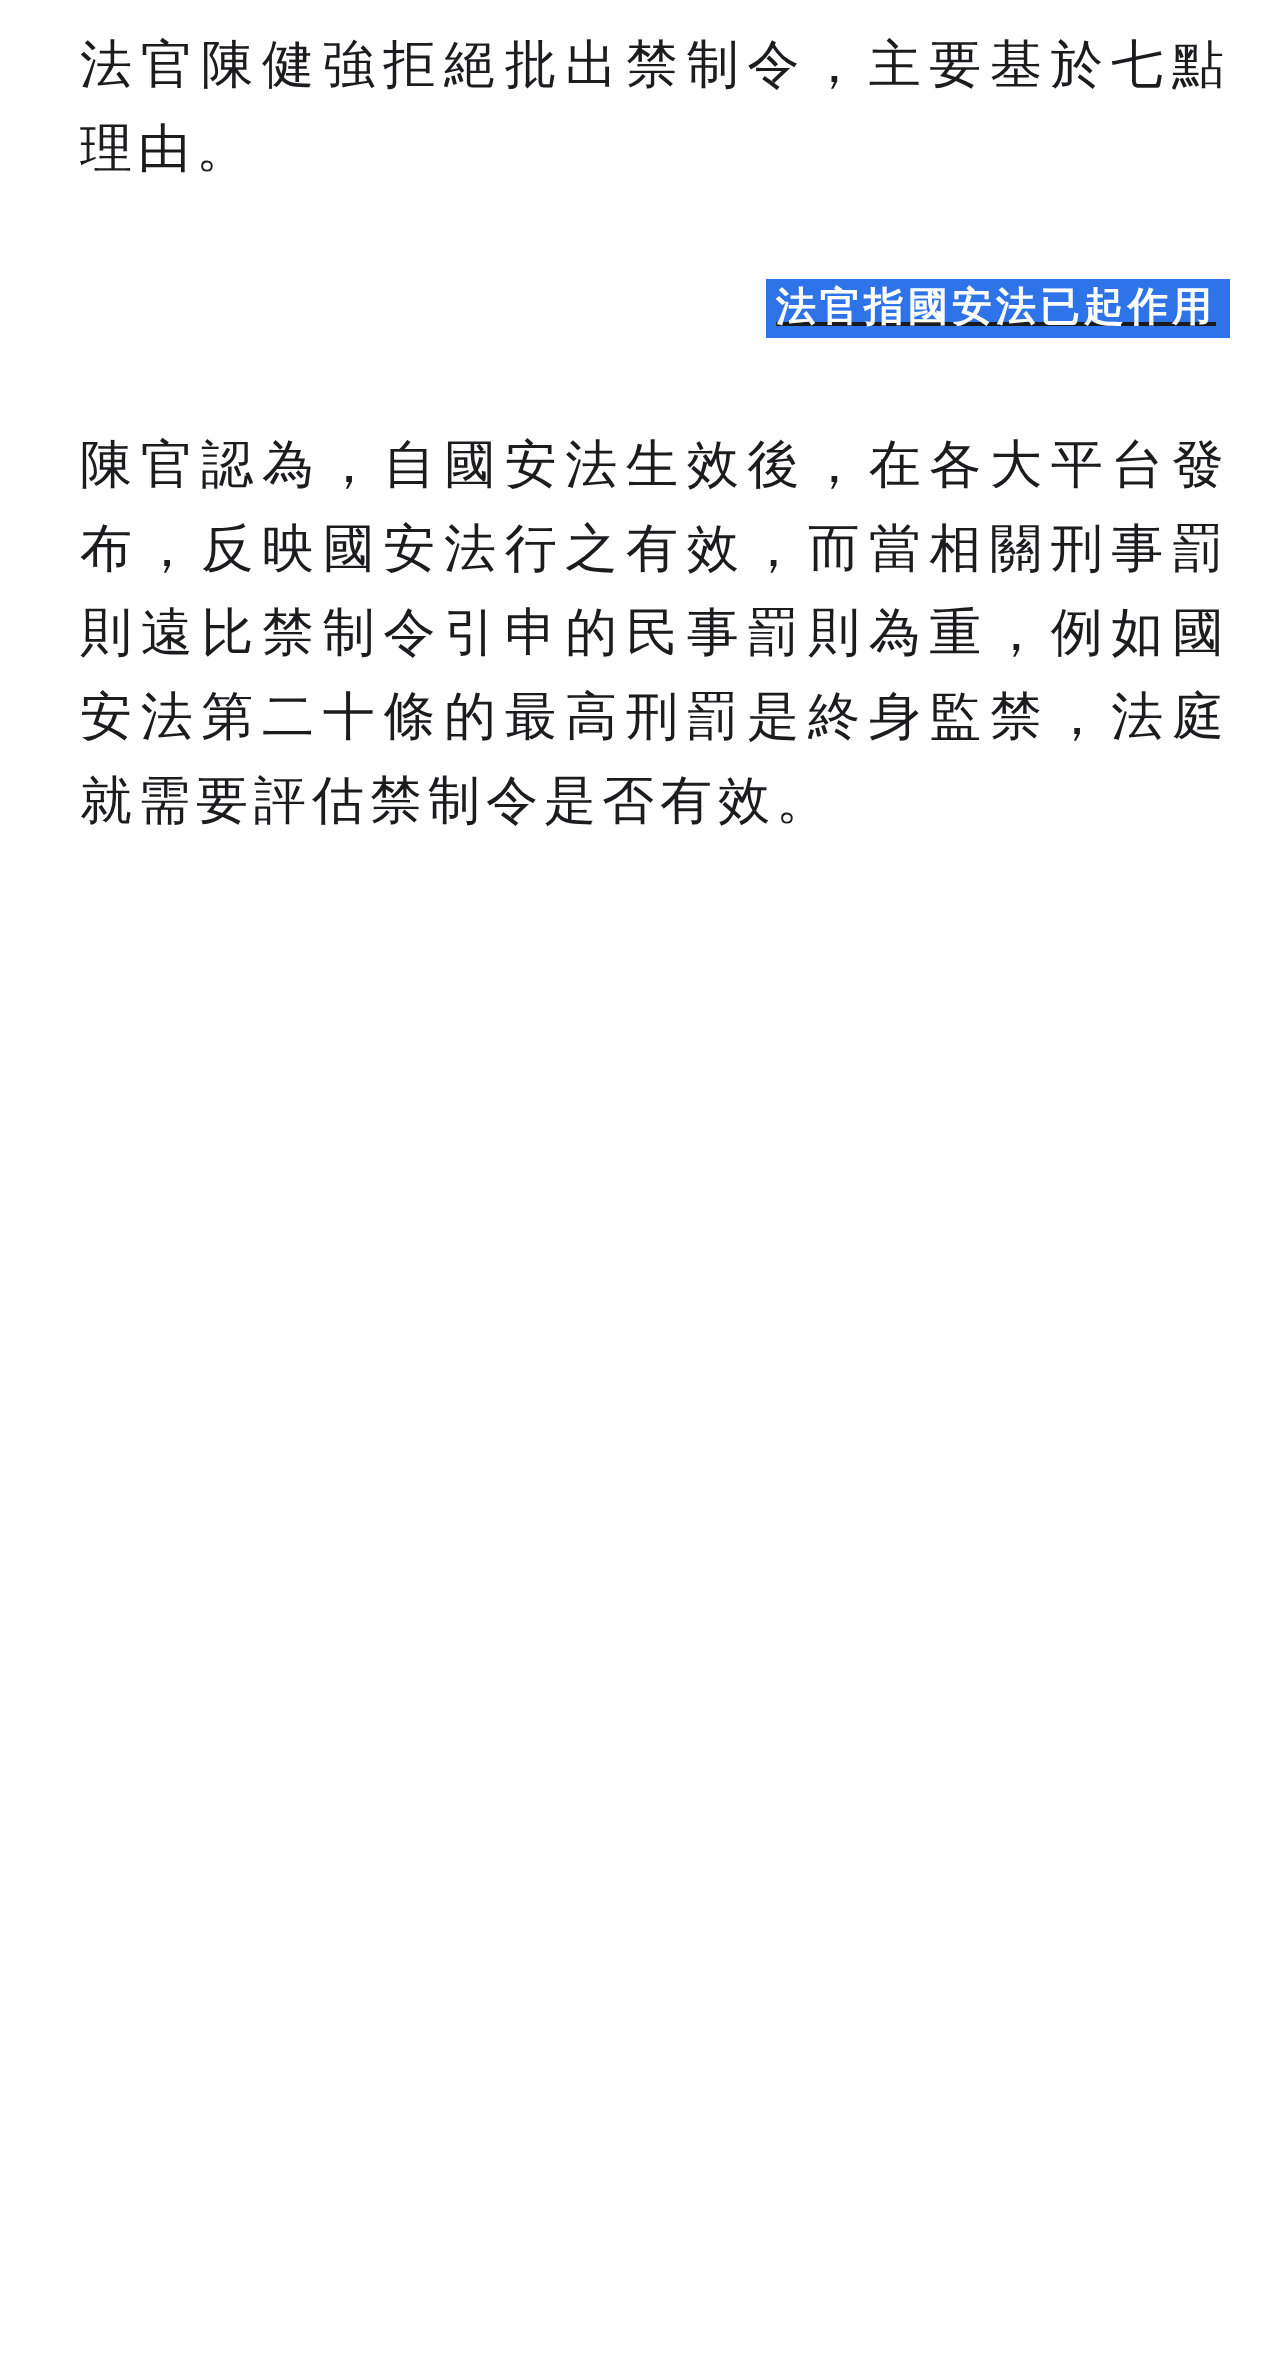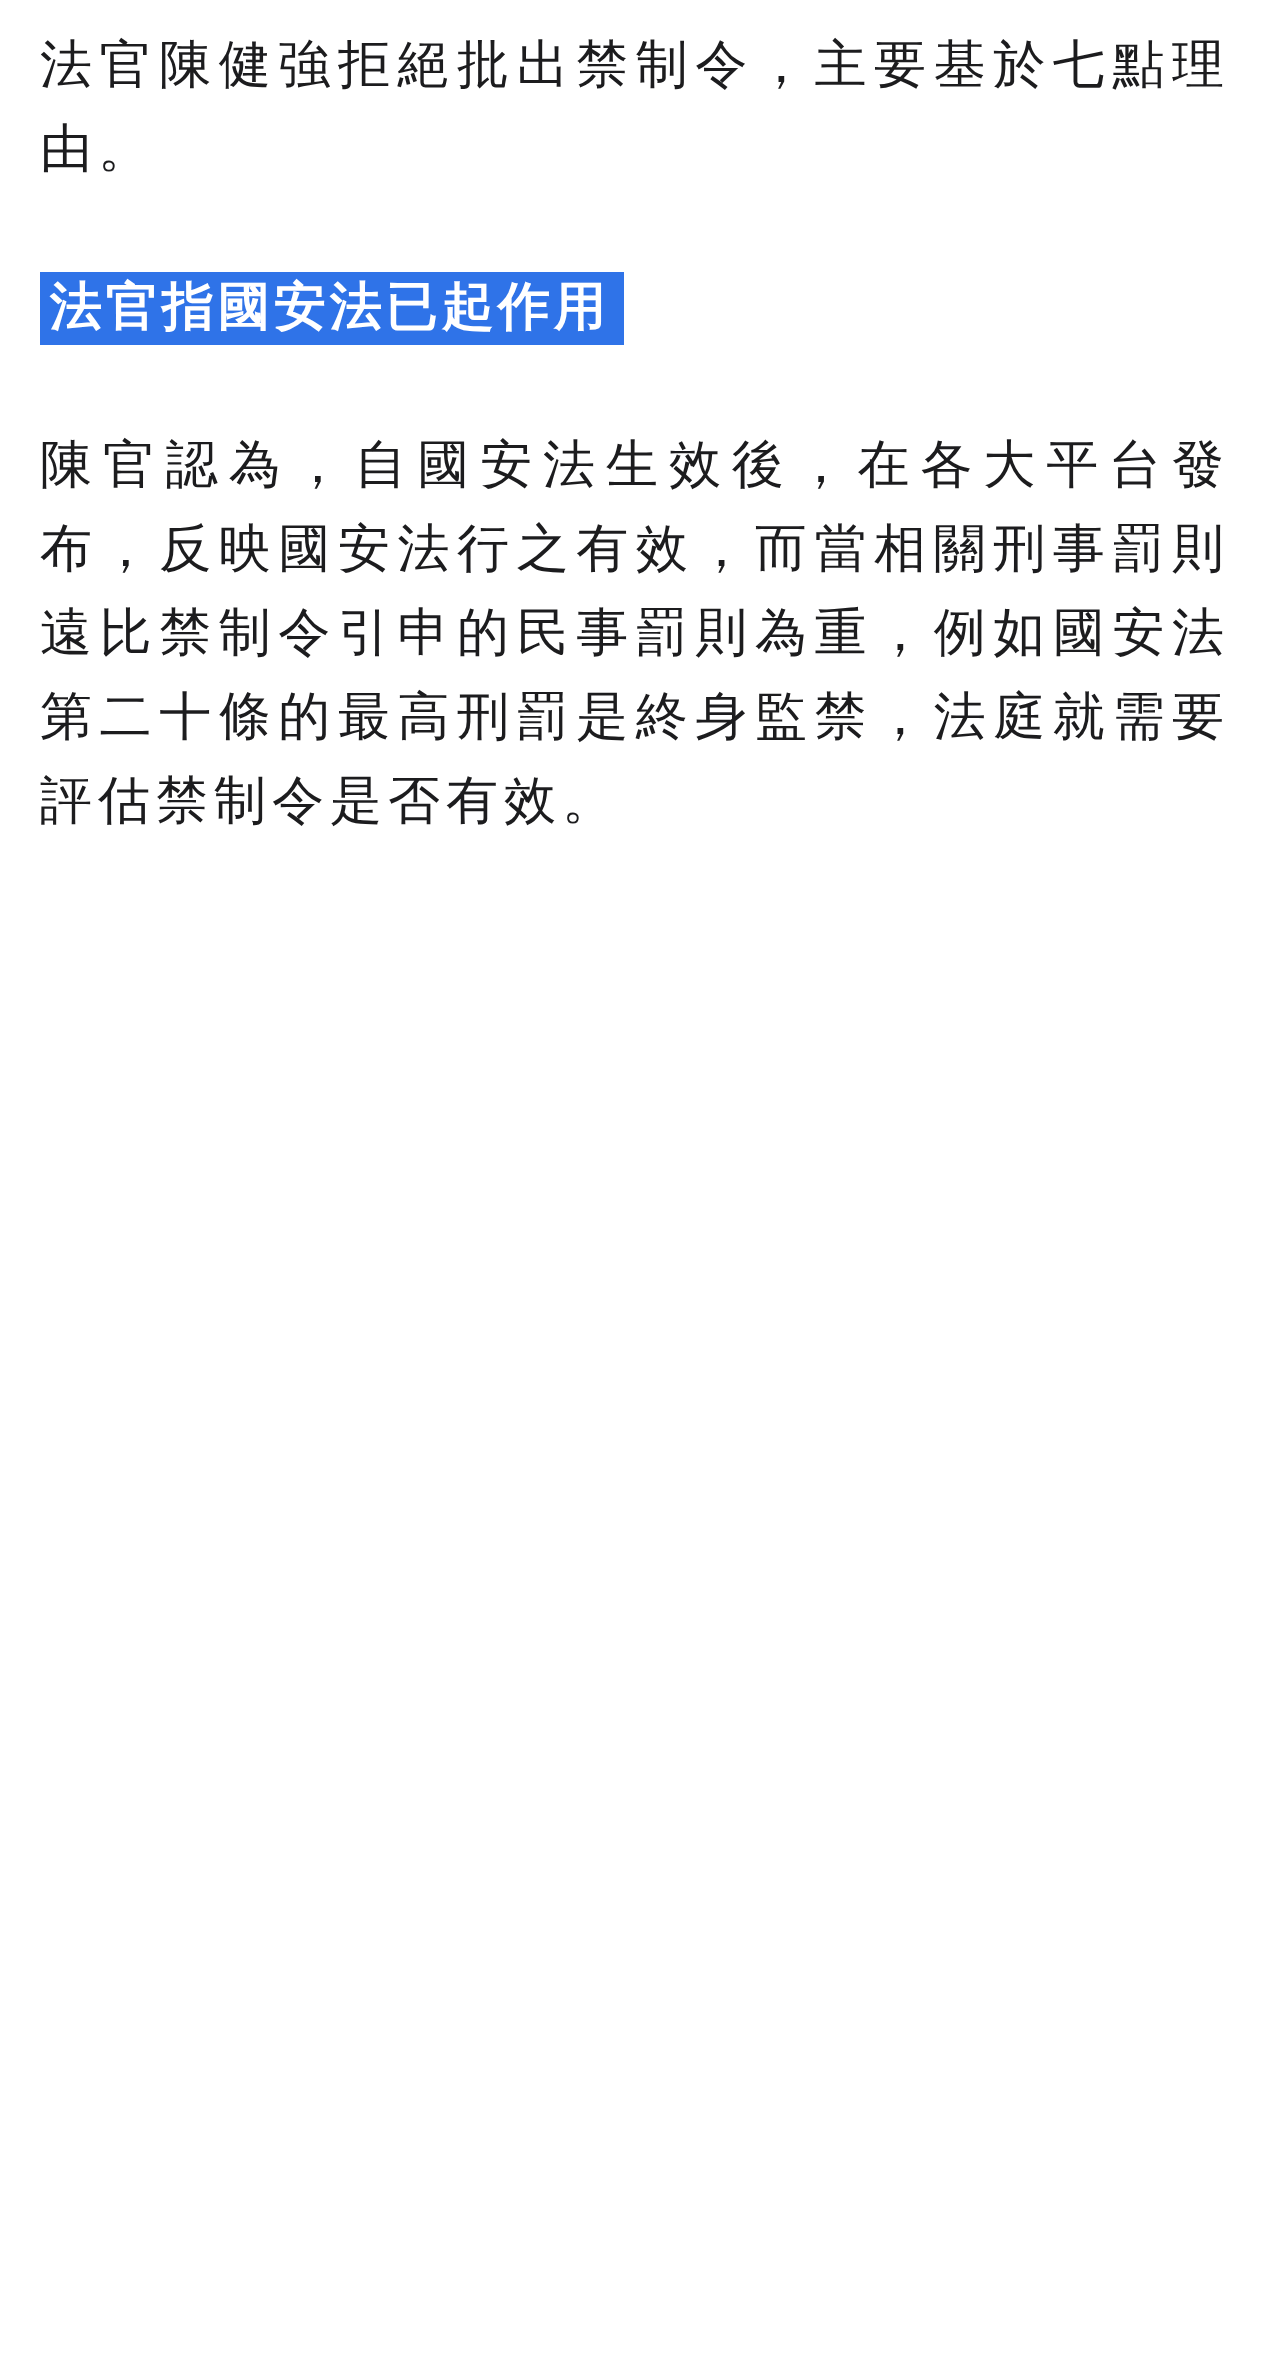--- a/index.html
+++ b/index.html
@@ -14,31 +14,33 @@
     font-family: "Liberation Sans", "DejaVu Sans", sans-serif;
     color: #1c1c1e;
   }
   main[data-name="article-body"] {
     padding: 22px 54px 0 40px;
     font-size: 52px;
     line-height: 84px;
     letter-spacing: 6px;
     text-align: justify;
     line-break: strict;
+    margin-left: 40px;
   }
   p[data-name="article-paragraph"] {
     margin: 0 0 74px 0;
   }
   h2[data-name="section-heading"] {
     margin: 0 0 74px 0;
-    font-size: 52px;
+    font-size: 40px;
     line-height: 84px;
     font-weight: 700;
     letter-spacing: 4px;
-    text-align: left;
+    text-align: right;
+    text-decoration: underline;
   }
   span[data-name="heading-highlight"] {
     background: #2f73e8;
     color: #ffffff;
     padding: 5px 14px 10px 10px;
     box-decoration-break: clone;
     -webkit-box-decoration-break: clone;
   }
 </style>
 </head>

